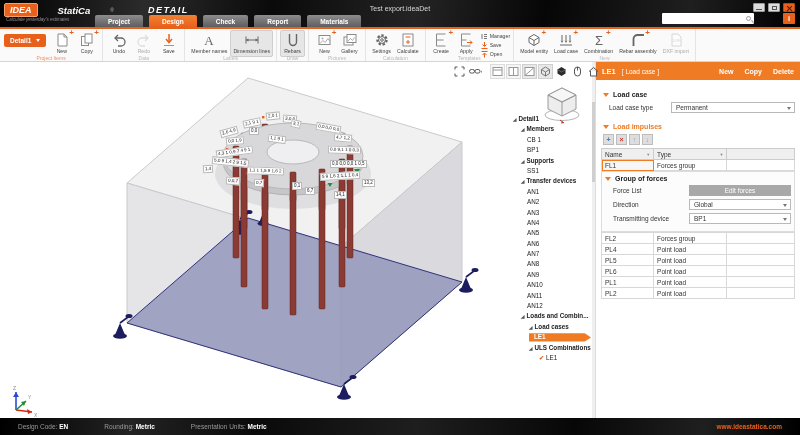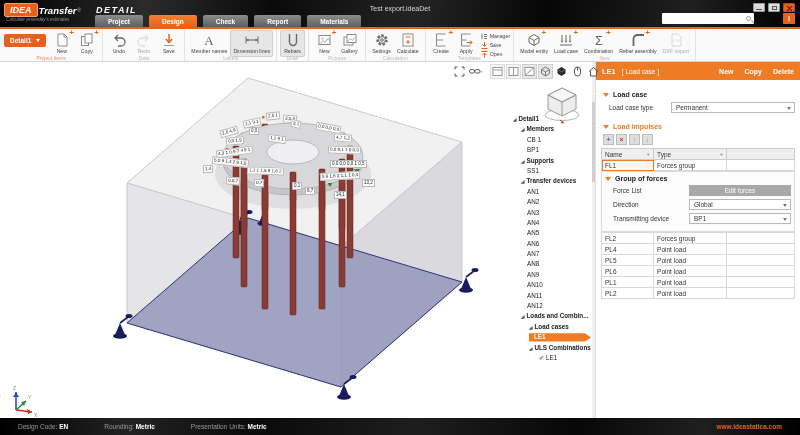--- a/index.html
+++ b/index.html
@@ -2,21 +2,21 @@
 <html><head>
 <meta charset="utf-8">
 <style>
   html,body{margin:0;padding:0;width:800px;height:435px;overflow:hidden;
     font-family:"Liberation Sans",sans-serif;background:#fff;position:relative;color:#333;}
   *{box-sizing:border-box;}
 
   
   .titlebar{position:absolute;top:0;left:0;width:800px;height:27px;
     background:linear-gradient(100deg,#000 0%,#2b2b2b 18%,#0a0a0a 34%,#242424 52%,#060606 68%,#1f1f1f 86%,#000 100%);}
-  .logo{position:absolute;left:4px;top:3px;display:flex;align-items:center;gap:1px;}
+  .logo{position:absolute;left:4px;top:3px;display:flex;align-items:center;gap:20px;}
   .logo-idea{background:#e8611c;color:#fff;font-style:italic;font-weight:bold;font-size:9px;
     padding:1px 5px;border-radius:2px;border:1px solid #f5a06b;}
   .logo-statica{color:#fff;font-weight:bold;font-style:italic;font-size:9.5px;}
   .logo-reg{color:#bbb;font-size:5px;vertical-align:super;}
   .logo-product{color:#fff;font-weight:bold;font-style:italic;font-size:9px;letter-spacing:1.5px;margin-left:14px;}
   .tagline{position:absolute;left:6px;top:17px;color:#8f8f8f;font-style:italic;font-size:4.5px;}
   .title-center{position:absolute;left:300px;width:200px;top:5px;text-align:center;color:#d8d8d8;font-size:7px;}
   .win-controls{position:absolute;right:5px;top:3px;display:flex;gap:3px;}
   .win-btn{width:12px;height:9px;background:#dcdcdc;border-radius:1px;position:relative;border:1px solid #999;}
   .win-btn.close{background:#e8611c;border-color:#b54a12;}
@@ -123,21 +123,21 @@
   .sb-site{margin-left:auto;color:#e8611c;font-size:6.5px;font-weight:bold;}
 
   svg{display:block;}
 </style>
 </head>
 <body>
 
 <div class="titlebar">
   <div class="logo">
     <span class="logo-idea">IDEA</span>
-      <span class="logo-statica">Transfer</span>
+      <span class="logo-statica">StatiCa</span>
       <span class="logo-reg">®</span>
     <span class="logo-product">DETAIL</span>
   </div>
   <div class="tagline">Calculate yesterday's estimates</div>
   <div class="title-center">Test export.ideaDet</div>
   <div class="win-controls">
     <div class="win-btn">
         <span class="dash"></span>
       </div>
     <div class="win-btn">

